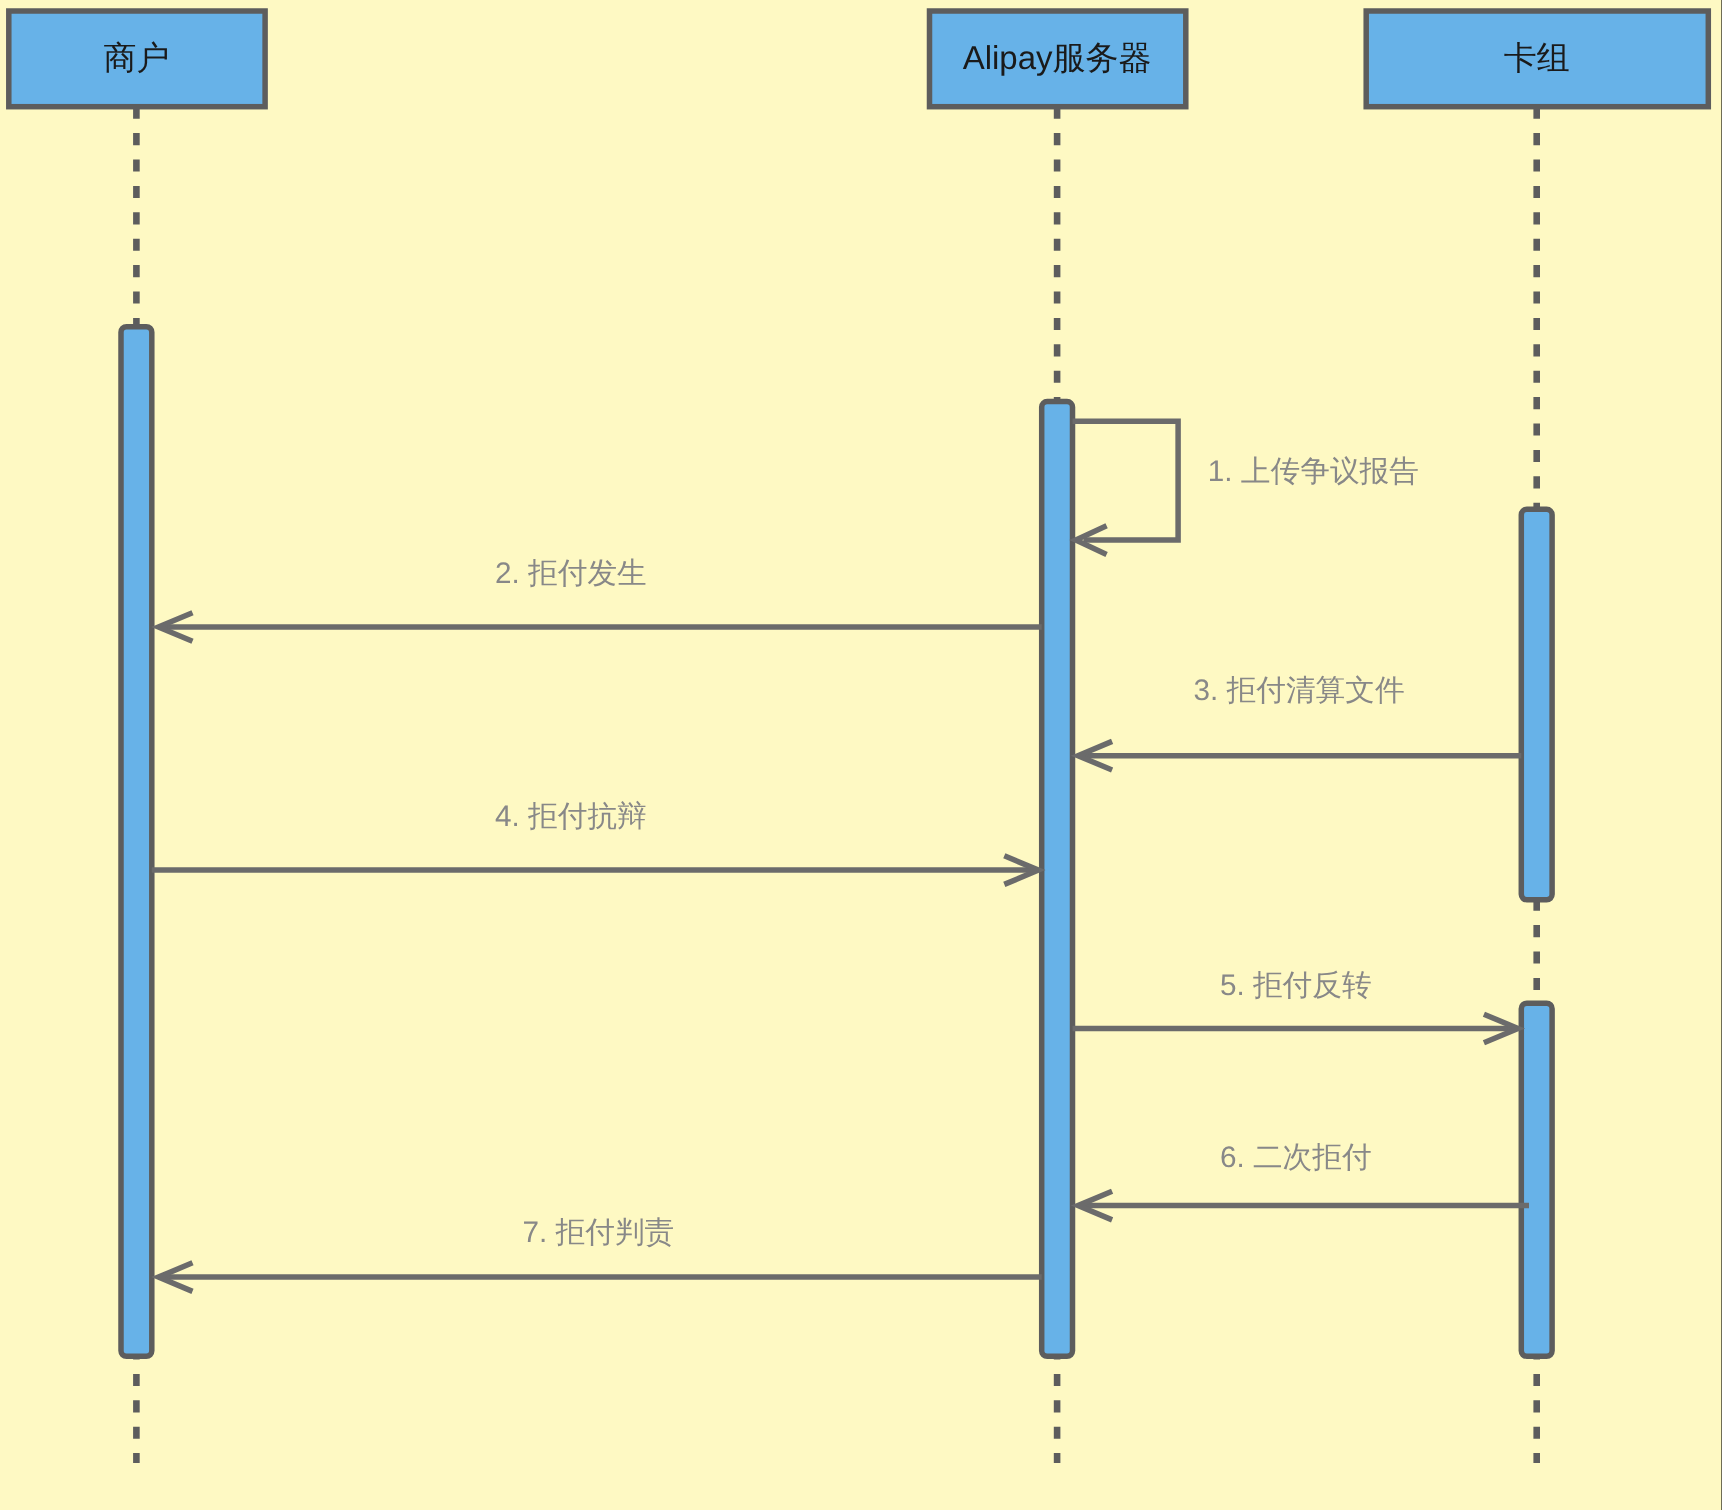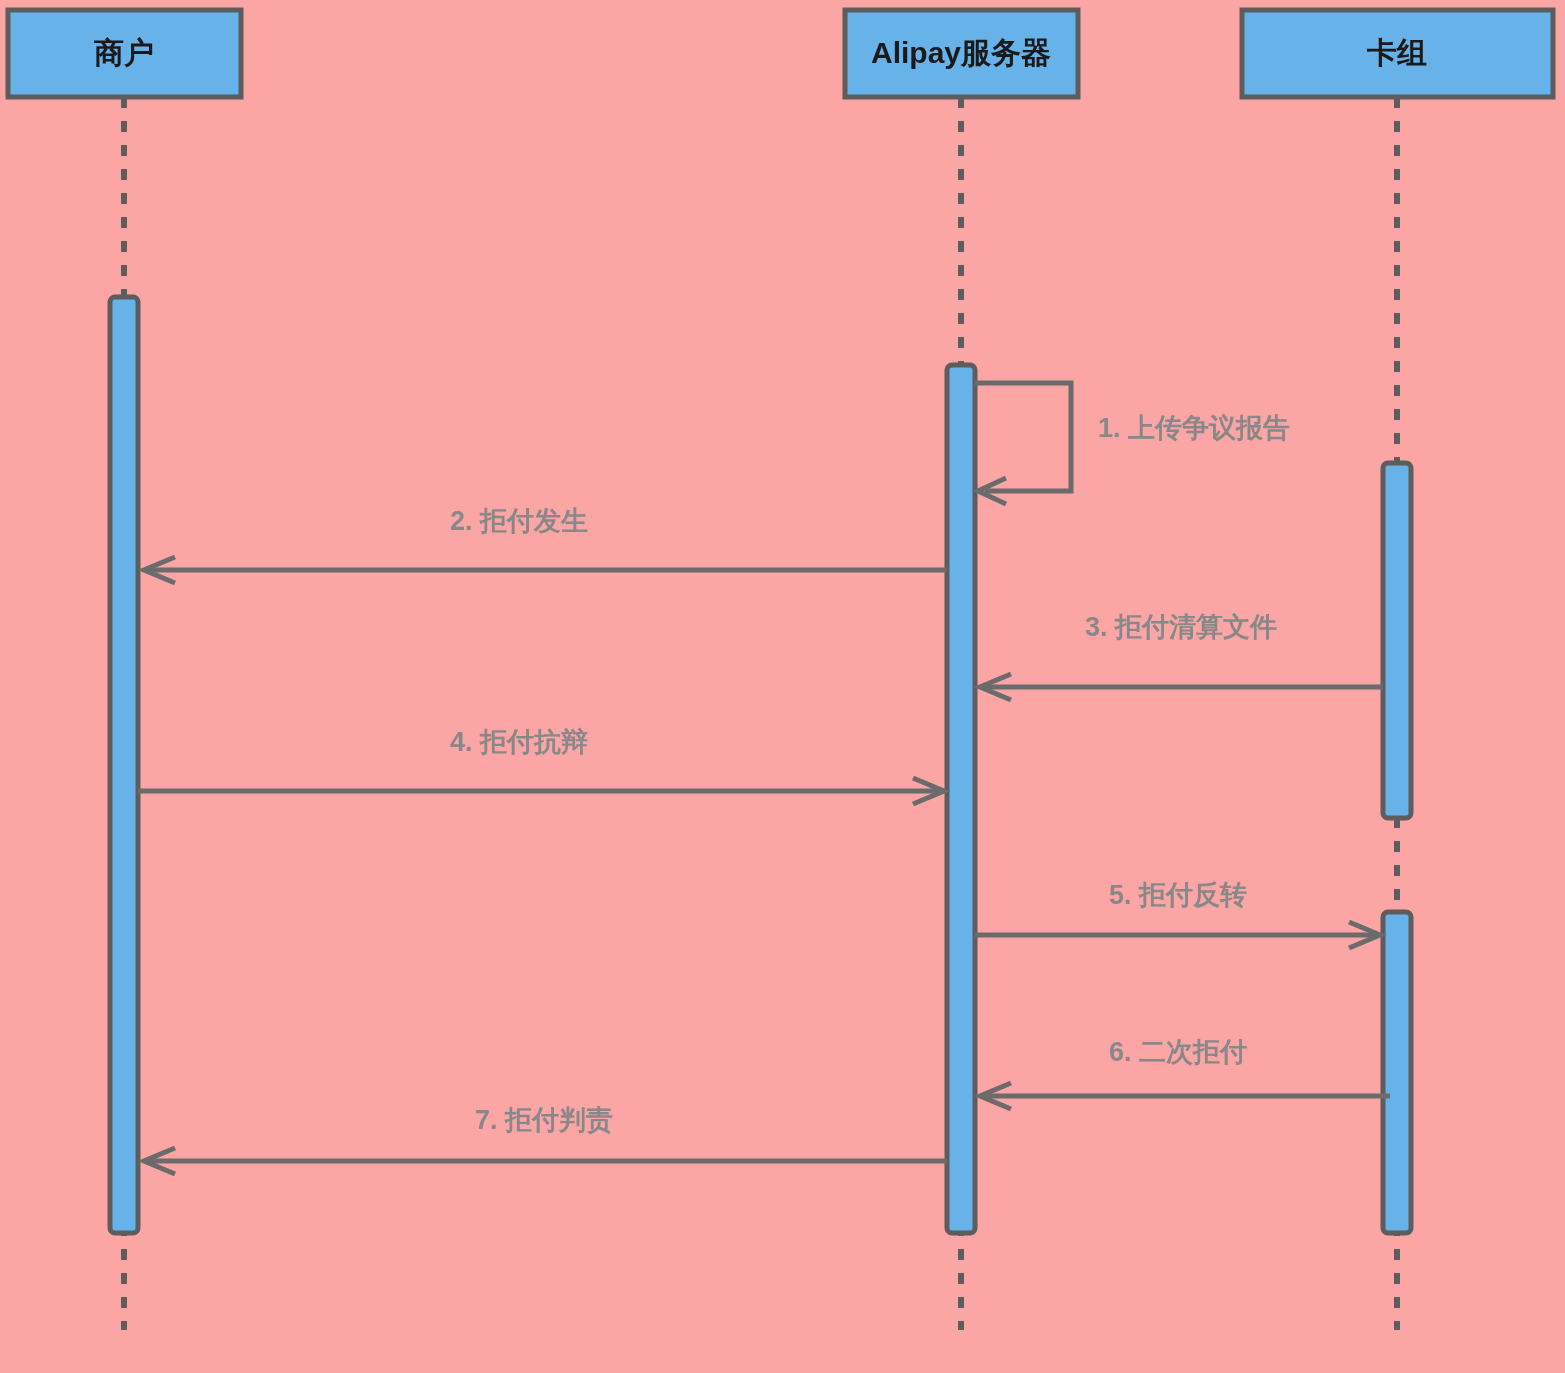--- a/index.html
+++ b/index.html
@@ -7,23 +7,22 @@
     padding: 0;
     background: #000000;
   }
   body {
     font-family: "Liberation Sans", "DejaVu Sans", sans-serif;
   }
   #diagram-root {
     position: relative;
     width: 1565px;
     height: 1373px;
-    background: #fca5a5;
+    background: #fef9c3;
     overflow: hidden;
-    font-weight: bold;
   }
   #seq-svg {
     display: block;
     width: 1565px;
     height: 1373px;
   }
   .participant-label {
     font-family: "Liberation Sans", "DejaVu Sans", sans-serif;
     font-size: 30px;
     fill: #1a1a1a;

